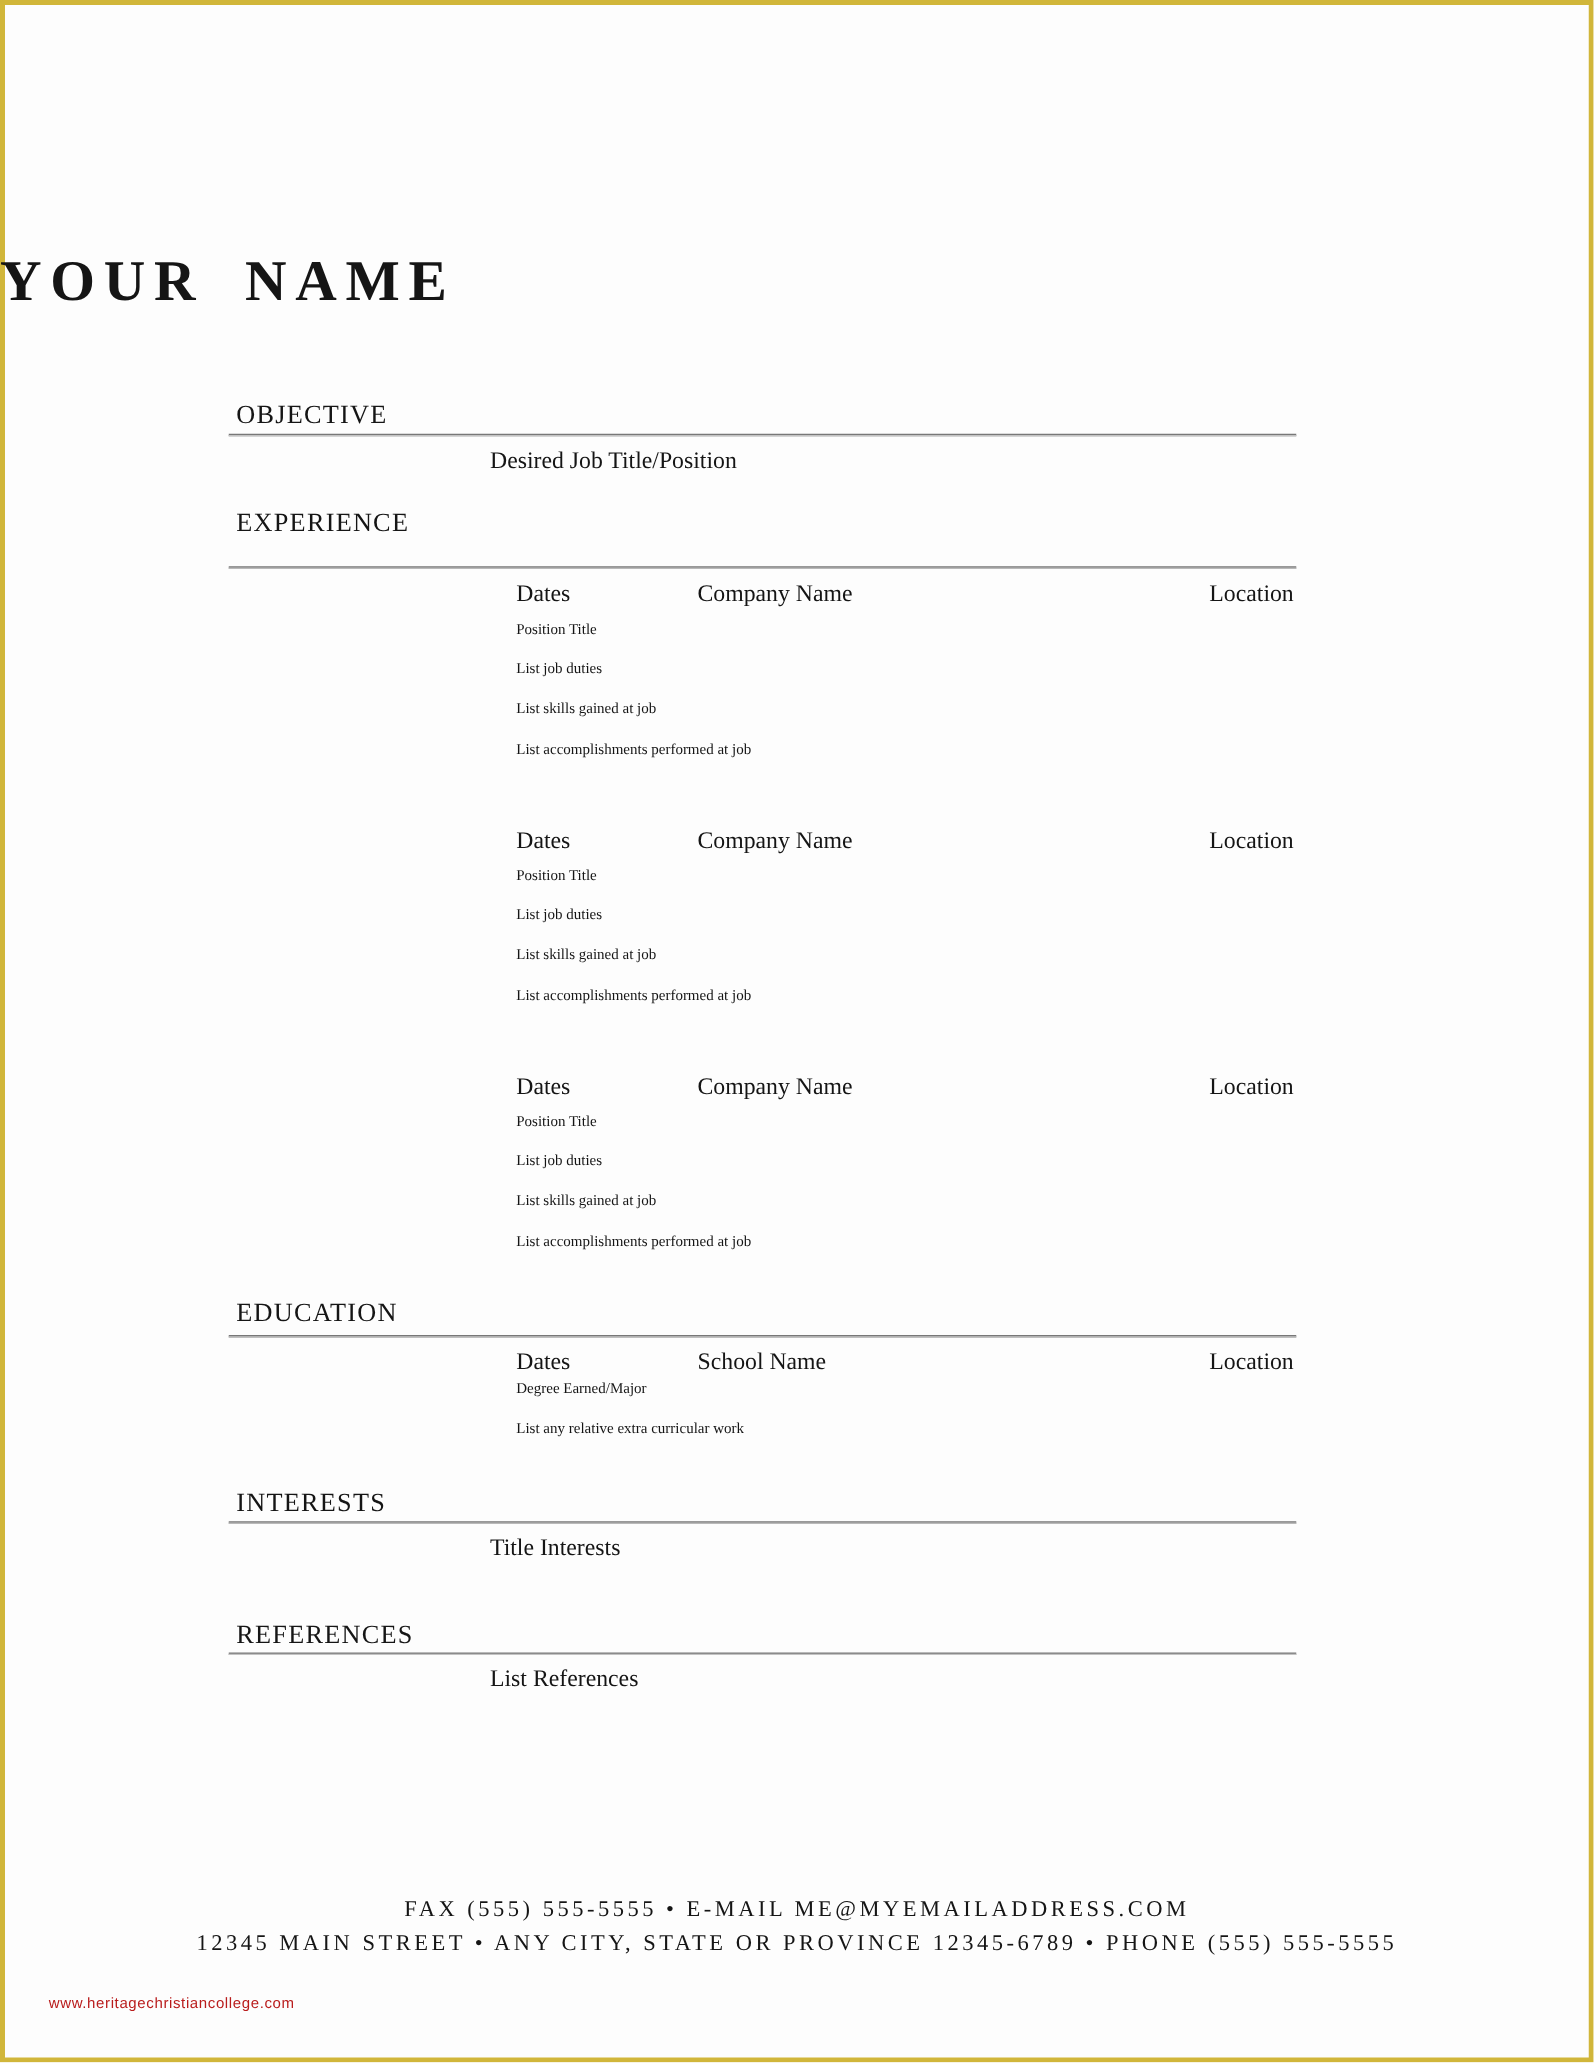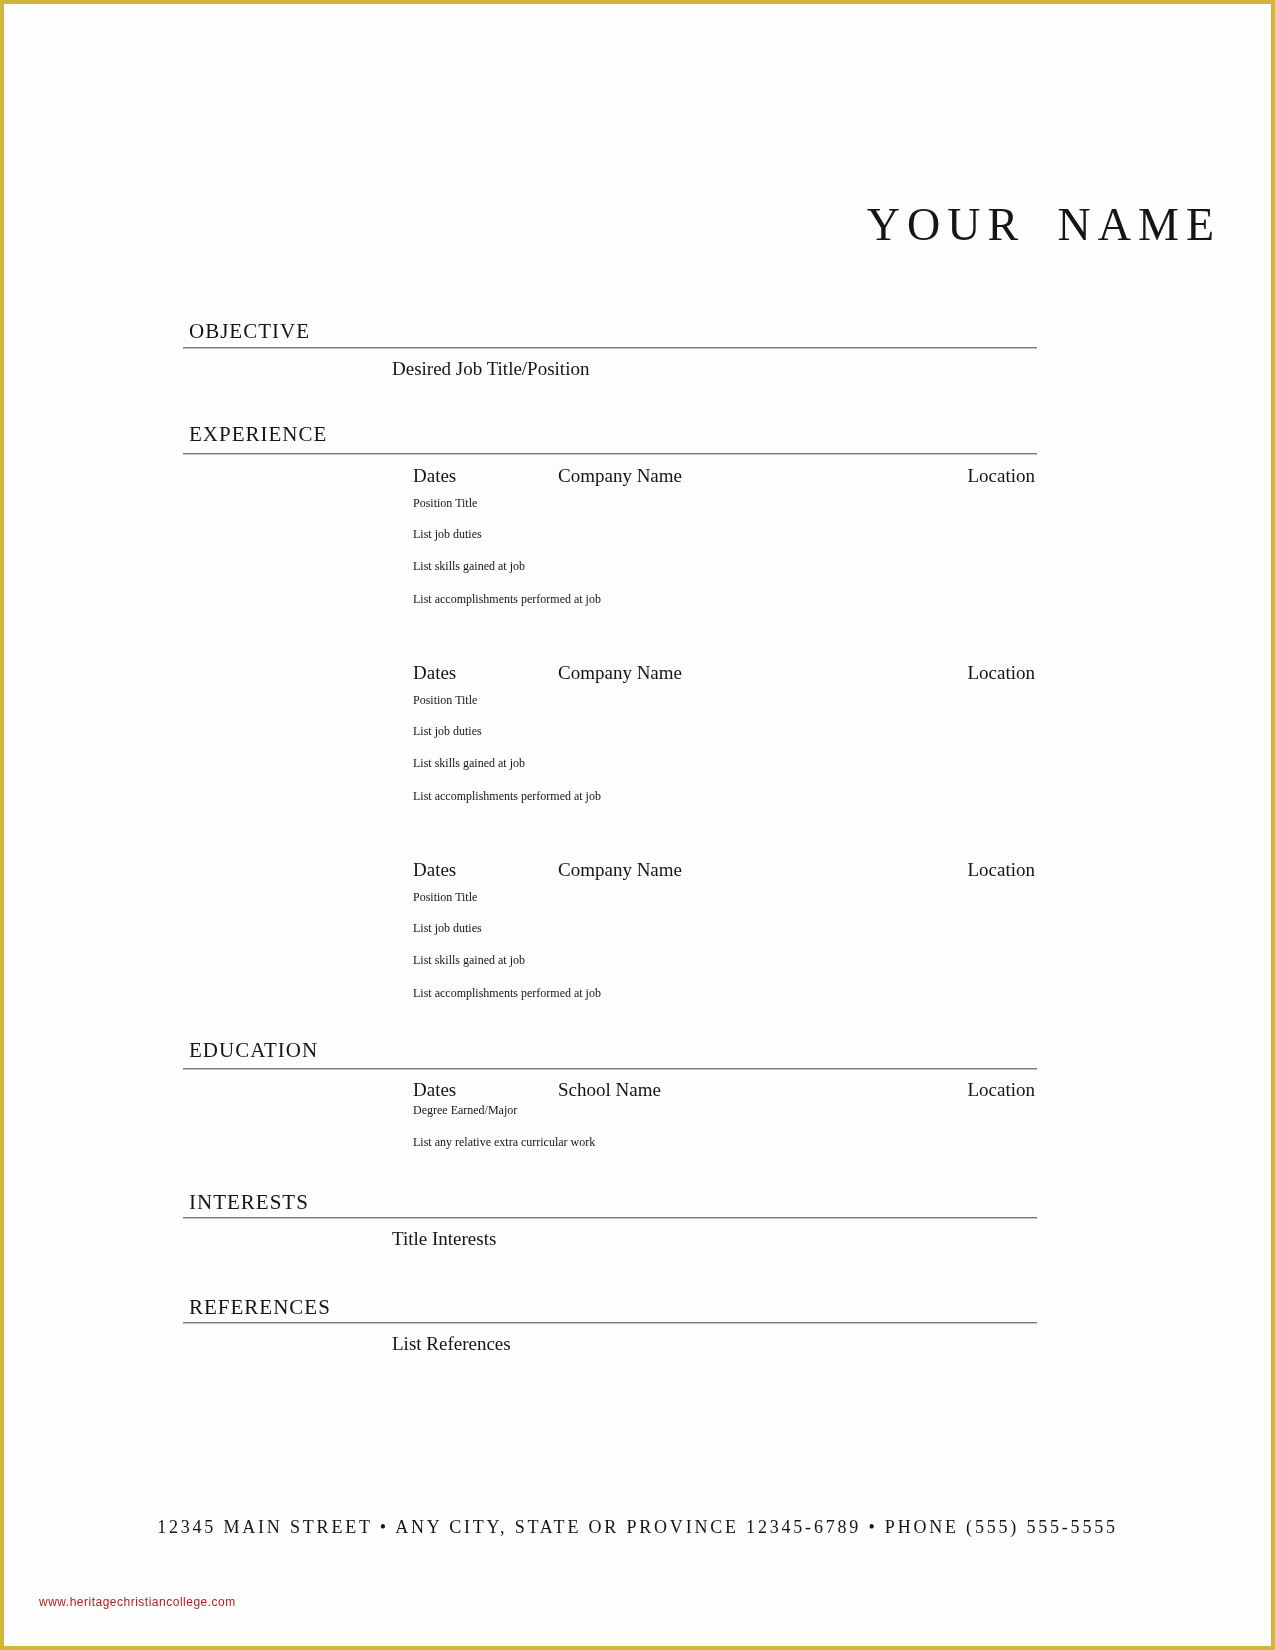--- a/index.html
+++ b/index.html
@@ -17,23 +17,23 @@
     position: absolute;
     inset: 0;
     border: 4px solid #d1b63a;
     pointer-events: none;
   }
   .title {
     position: absolute;
     top: 202px;
     left: 0;
     width: 1221px;
-    text-align: right;
+    text-align: left;
     font-size: 46px;
-    font-weight: normal;
+    font-weight: bold;
     letter-spacing: 7px;
     word-spacing: 14px;
     line-height: 1;
     white-space: nowrap;
   }
   .sec-title {
     position: absolute;
     left: 189px;
     font-size: 21px;
     letter-spacing: 1px;
@@ -104,21 +104,21 @@
 
 <div class="page">
   <div class="border-frame"></div>
 
   <h1 class="title">YOUR NAME</h1>
 
   <div class="sec-title" style="top:321px">OBJECTIVE</div>
   <div class="rule" style="top:347px"></div>
   <div class="content-line" style="top:359px">Desired Job Title/Position</div>
 
-  <div class="sec-title" style="top:424px">EXPERIENCE</div>
+  <div class="sec-title" style="top:408px">EXPERIENCE</div>
   <div class="rule" style="top:453px"></div>
 
   <div class="exp-block" style="top:466px">
     <div class="hdr-row">
       <span class="tab-dates">Dates</span>
       <span class="col-name">Company Name</span>
       <span class="col-location">Location</span>
     </div>
     <div class="block-line" style="top:31px">Position Title</div>
     <div class="block-line" style="top:62px">List job duties</div>
@@ -165,17 +165,18 @@
 
   <div class="sec-title" style="top:1192px">INTERESTS</div>
   <div class="rule" style="top:1217px"></div>
   <div class="content-line" style="top:1229px">Title Interests</div>
 
   <div class="sec-title" style="top:1297px">REFERENCES</div>
   <div class="rule" style="top:1322px"></div>
   <div class="content-line" style="top:1334px">List References</div>
 
   <div class="footer">
+    <div>FAX (555) 555-5555 • E-MAIL ME@MYEMAILADDRESS.COM</div>
     <div>12345 MAIN STREET • ANY CITY, STATE OR PROVINCE 12345-6789 • PHONE (555) 555-5555</div>
   </div>
 
   <div class="watermark">www.heritagechristiancollege.com</div>
 </div>
 
 </body></html>

